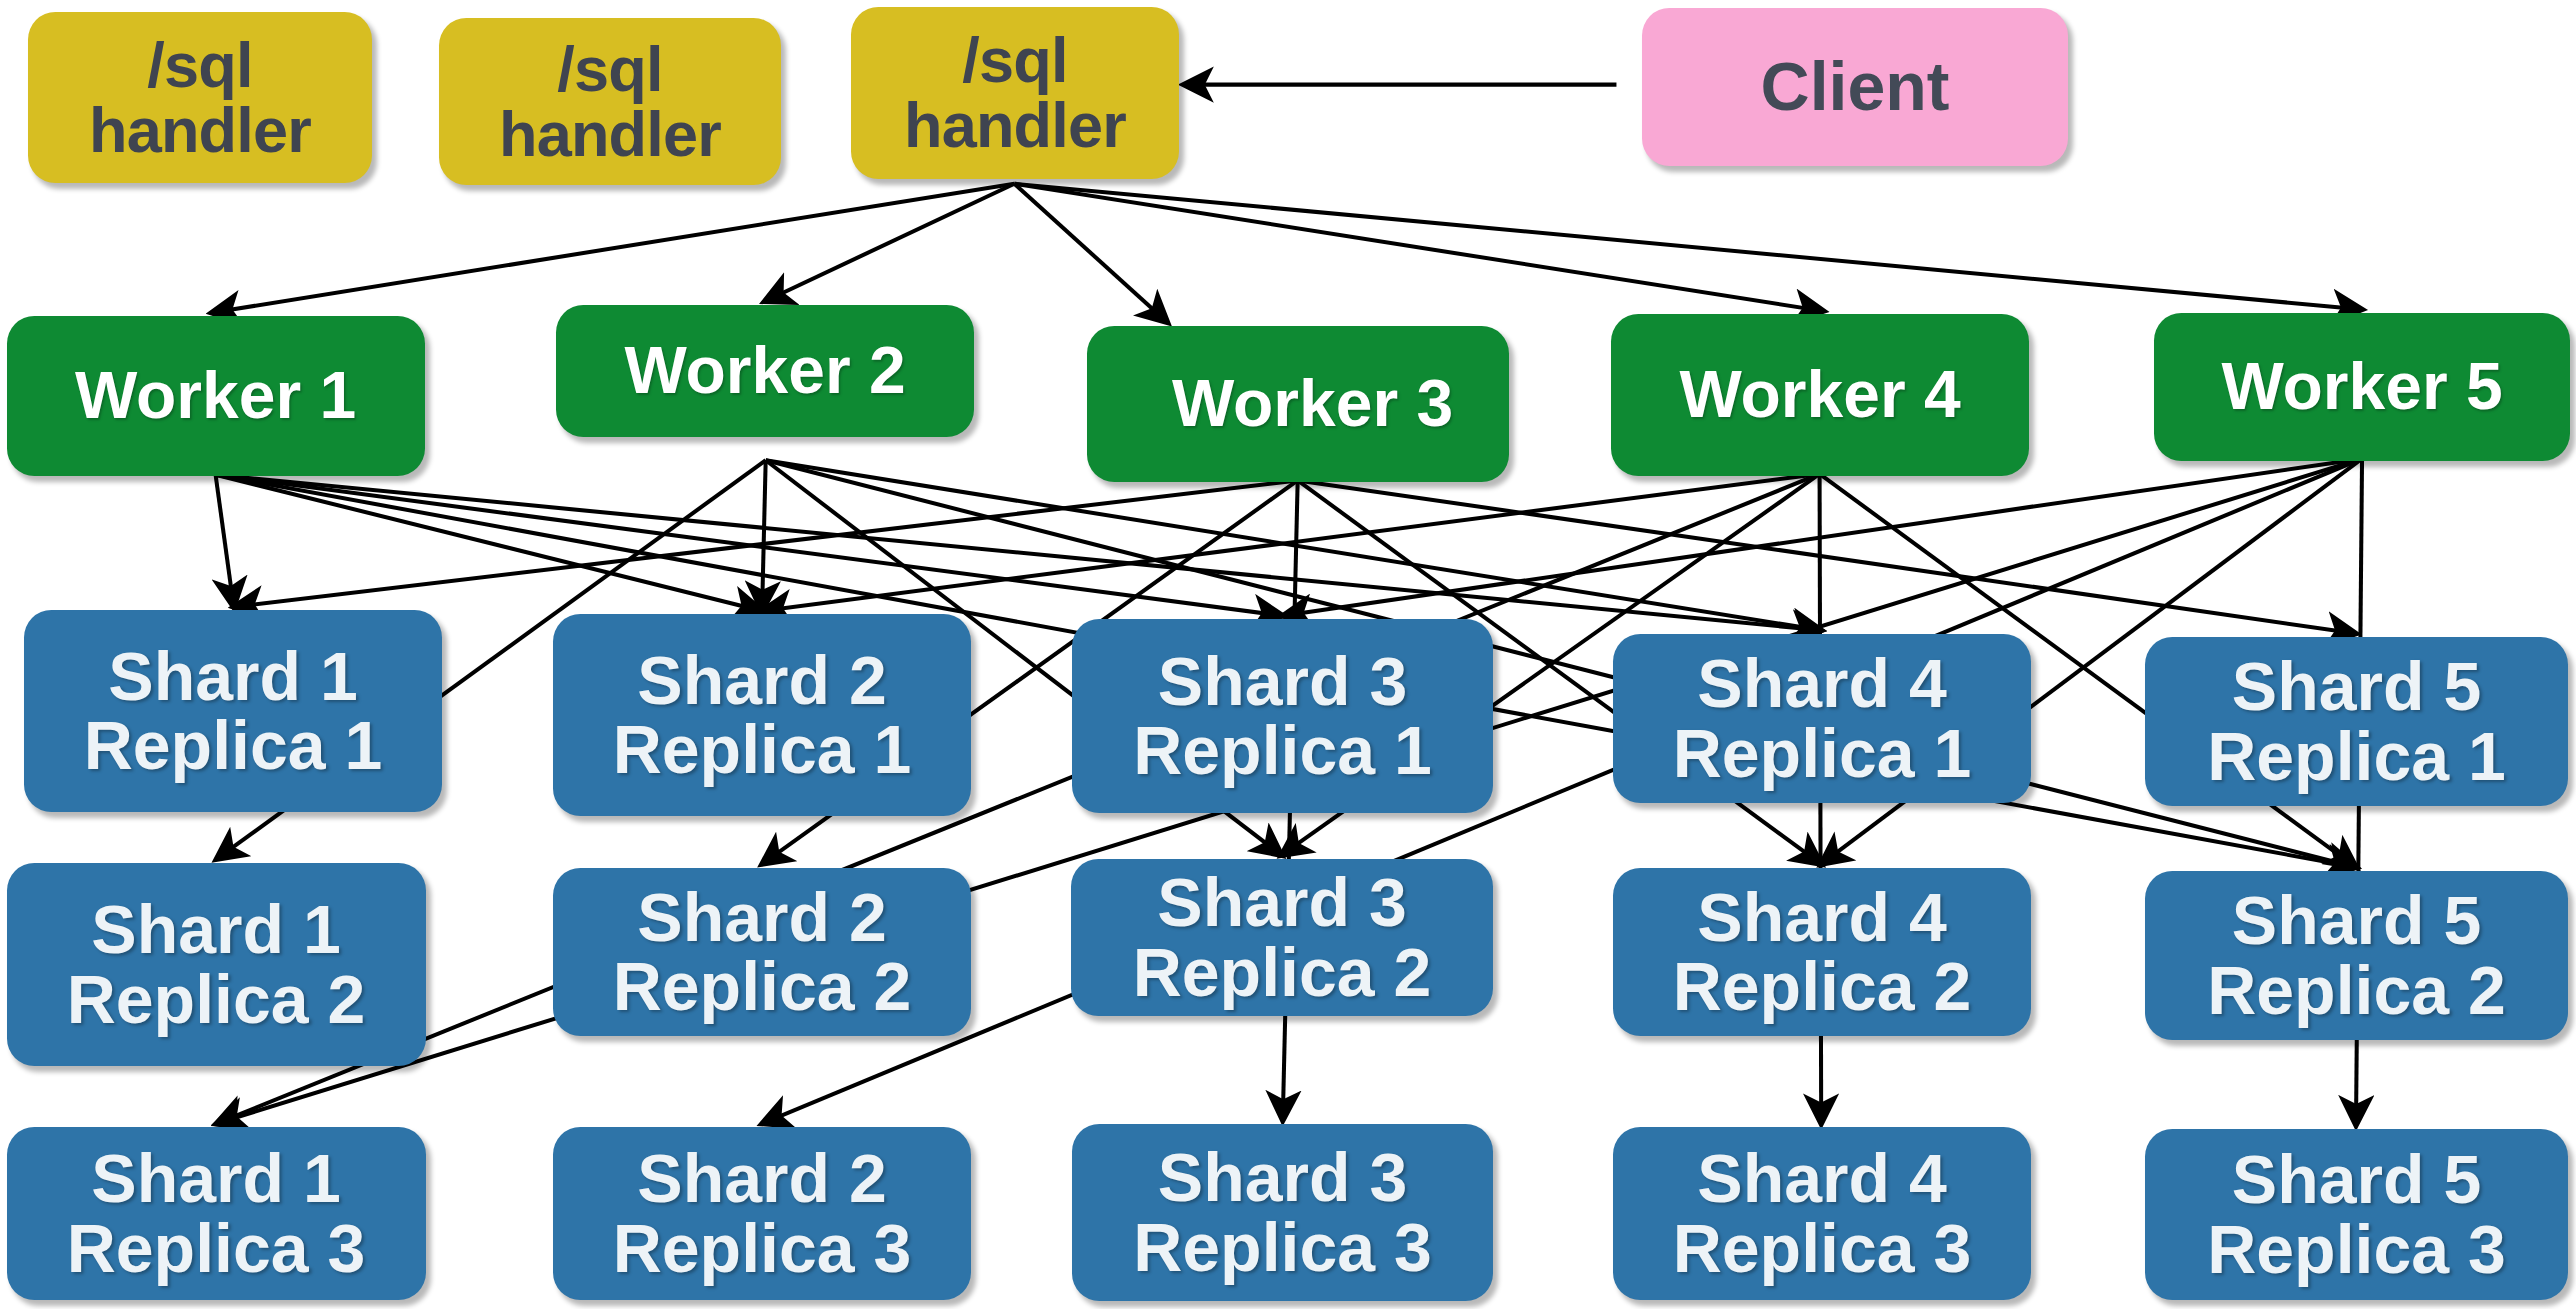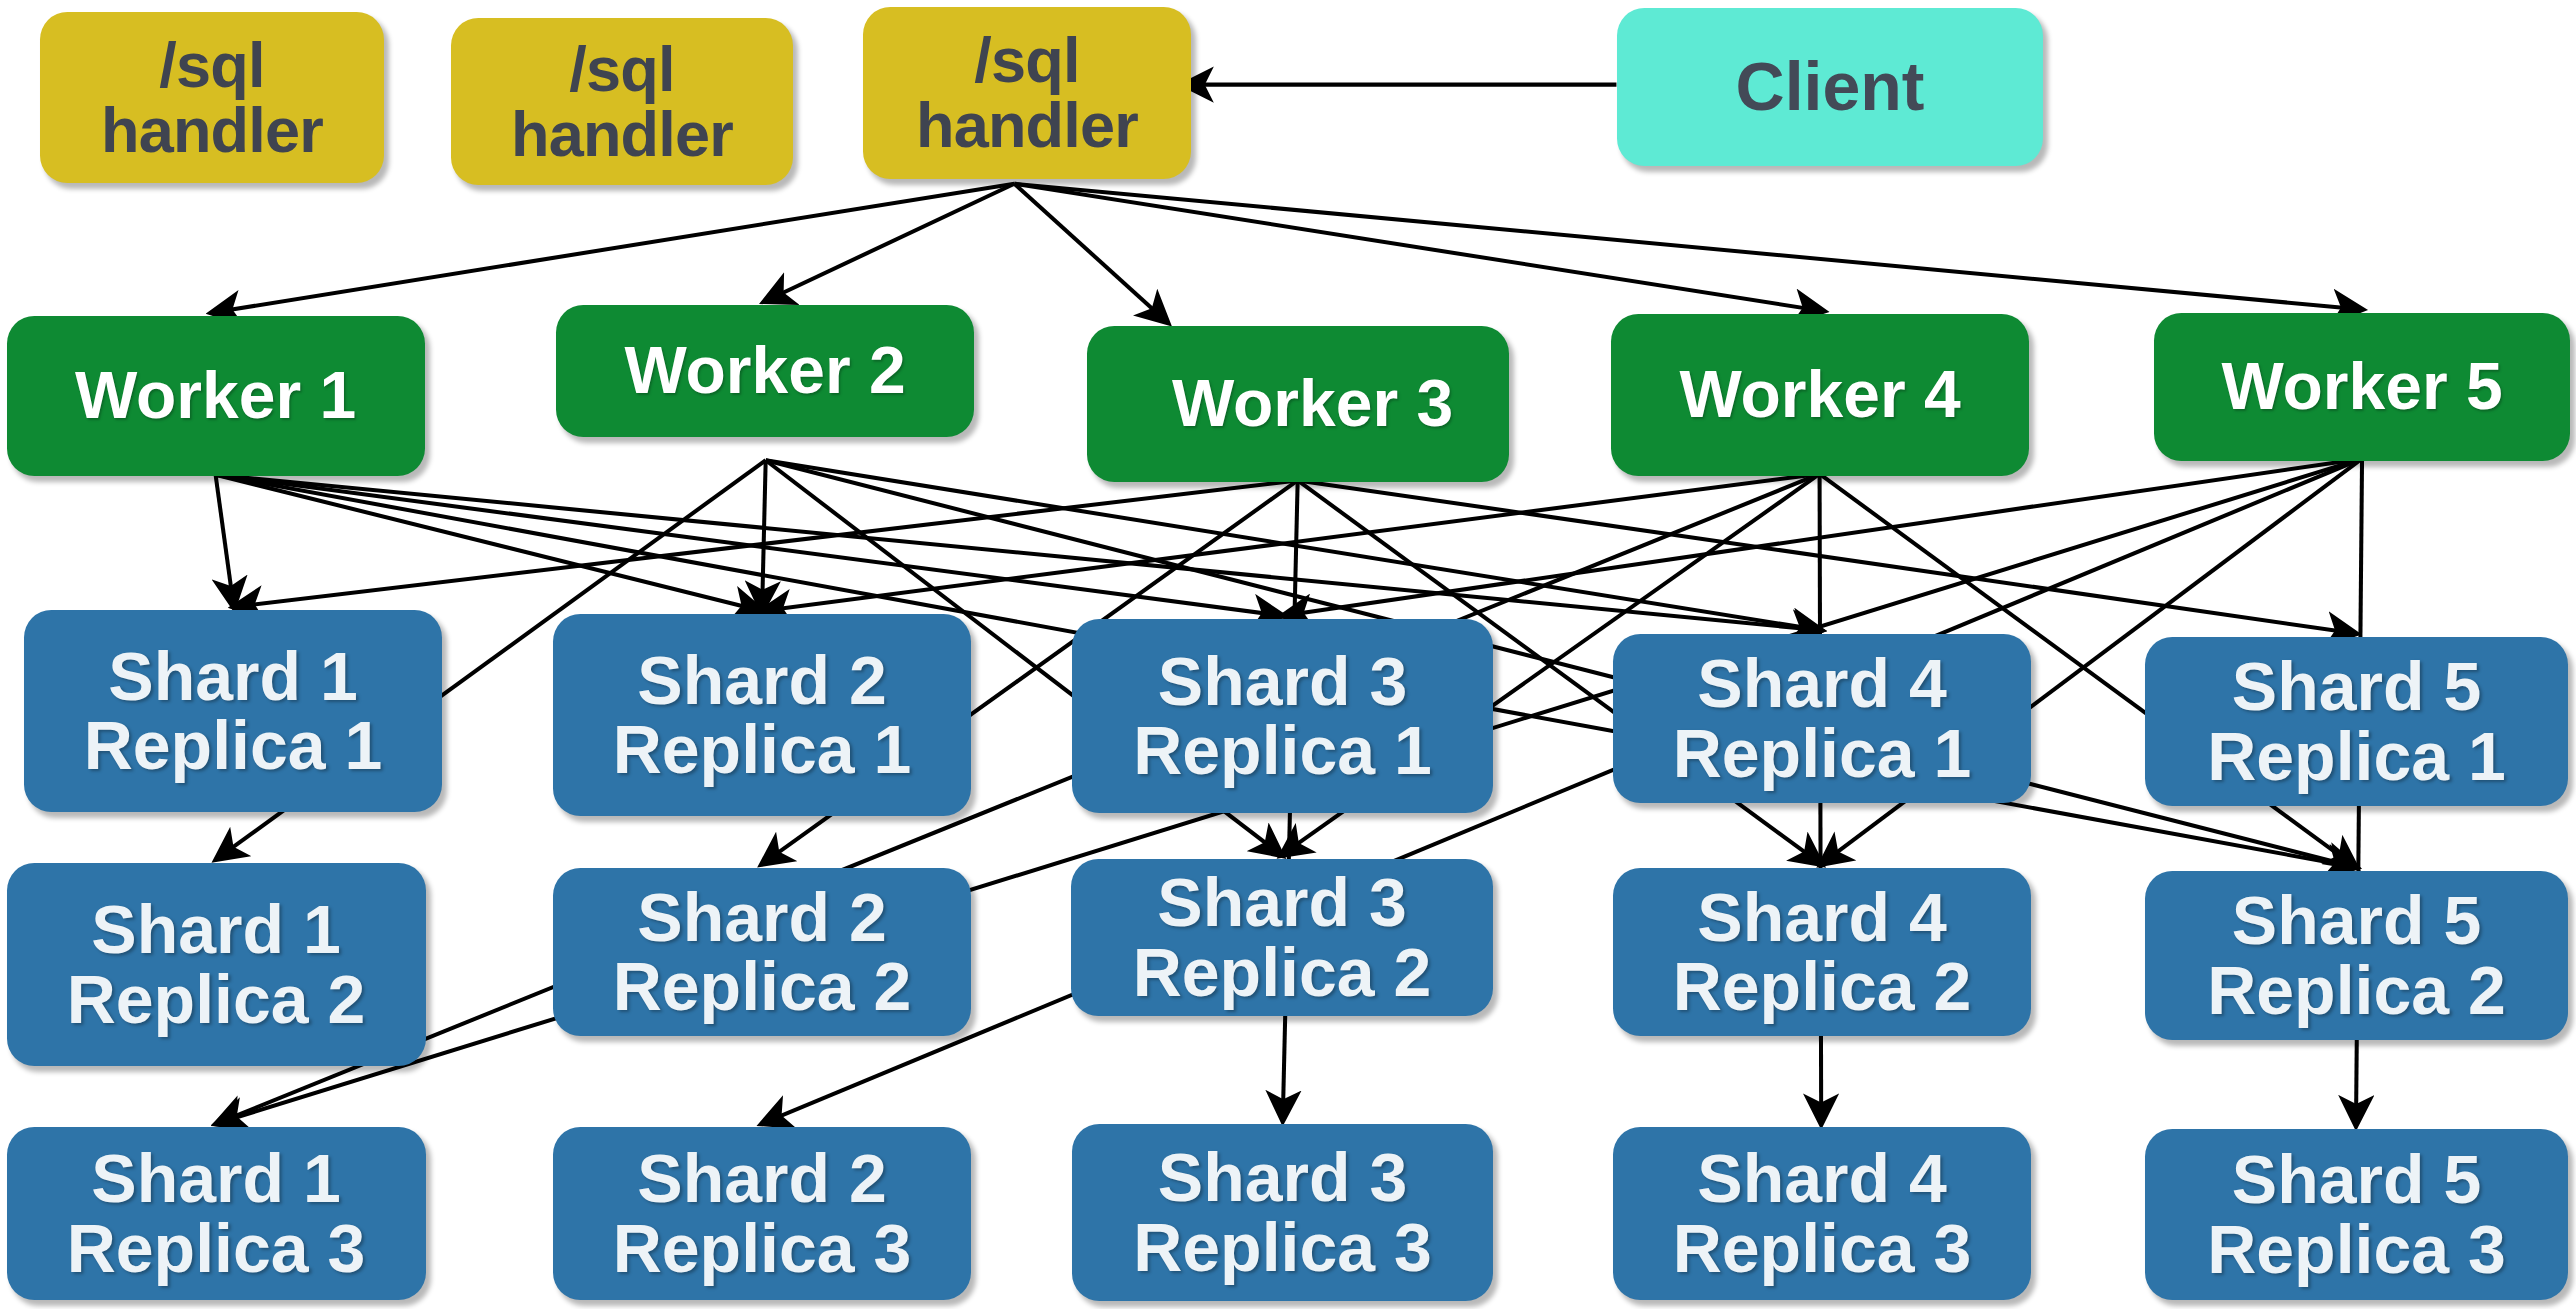--- a/index.html
+++ b/index.html
@@ -30,27 +30,27 @@
     line-height:1.02;
     white-space:pre-line;
     z-index:5;
   }
   .node.handler{
     background:#D7BE22;
     color:#3F4450;
     font-weight:bold;
     font-size:63px;
     letter-spacing:-0.8px;
-    margin-left:12px;
   }
   .node.client{
-    background:#5eead4;
+    background:#f9a8d4;
     color:#434A57;
     font-weight:bold;
     font-size:68px;
+    margin-left:25px;
   }
   .node.worker{
     background:#0E8A33;
     color:#FFFFFF;
     font-weight:bold;
     font-size:66px;
     text-shadow:1.6px 1.6px 2.4px rgba(0,0,0,0.25);
   }
   .node.shard{
     background:#2E74A8;

